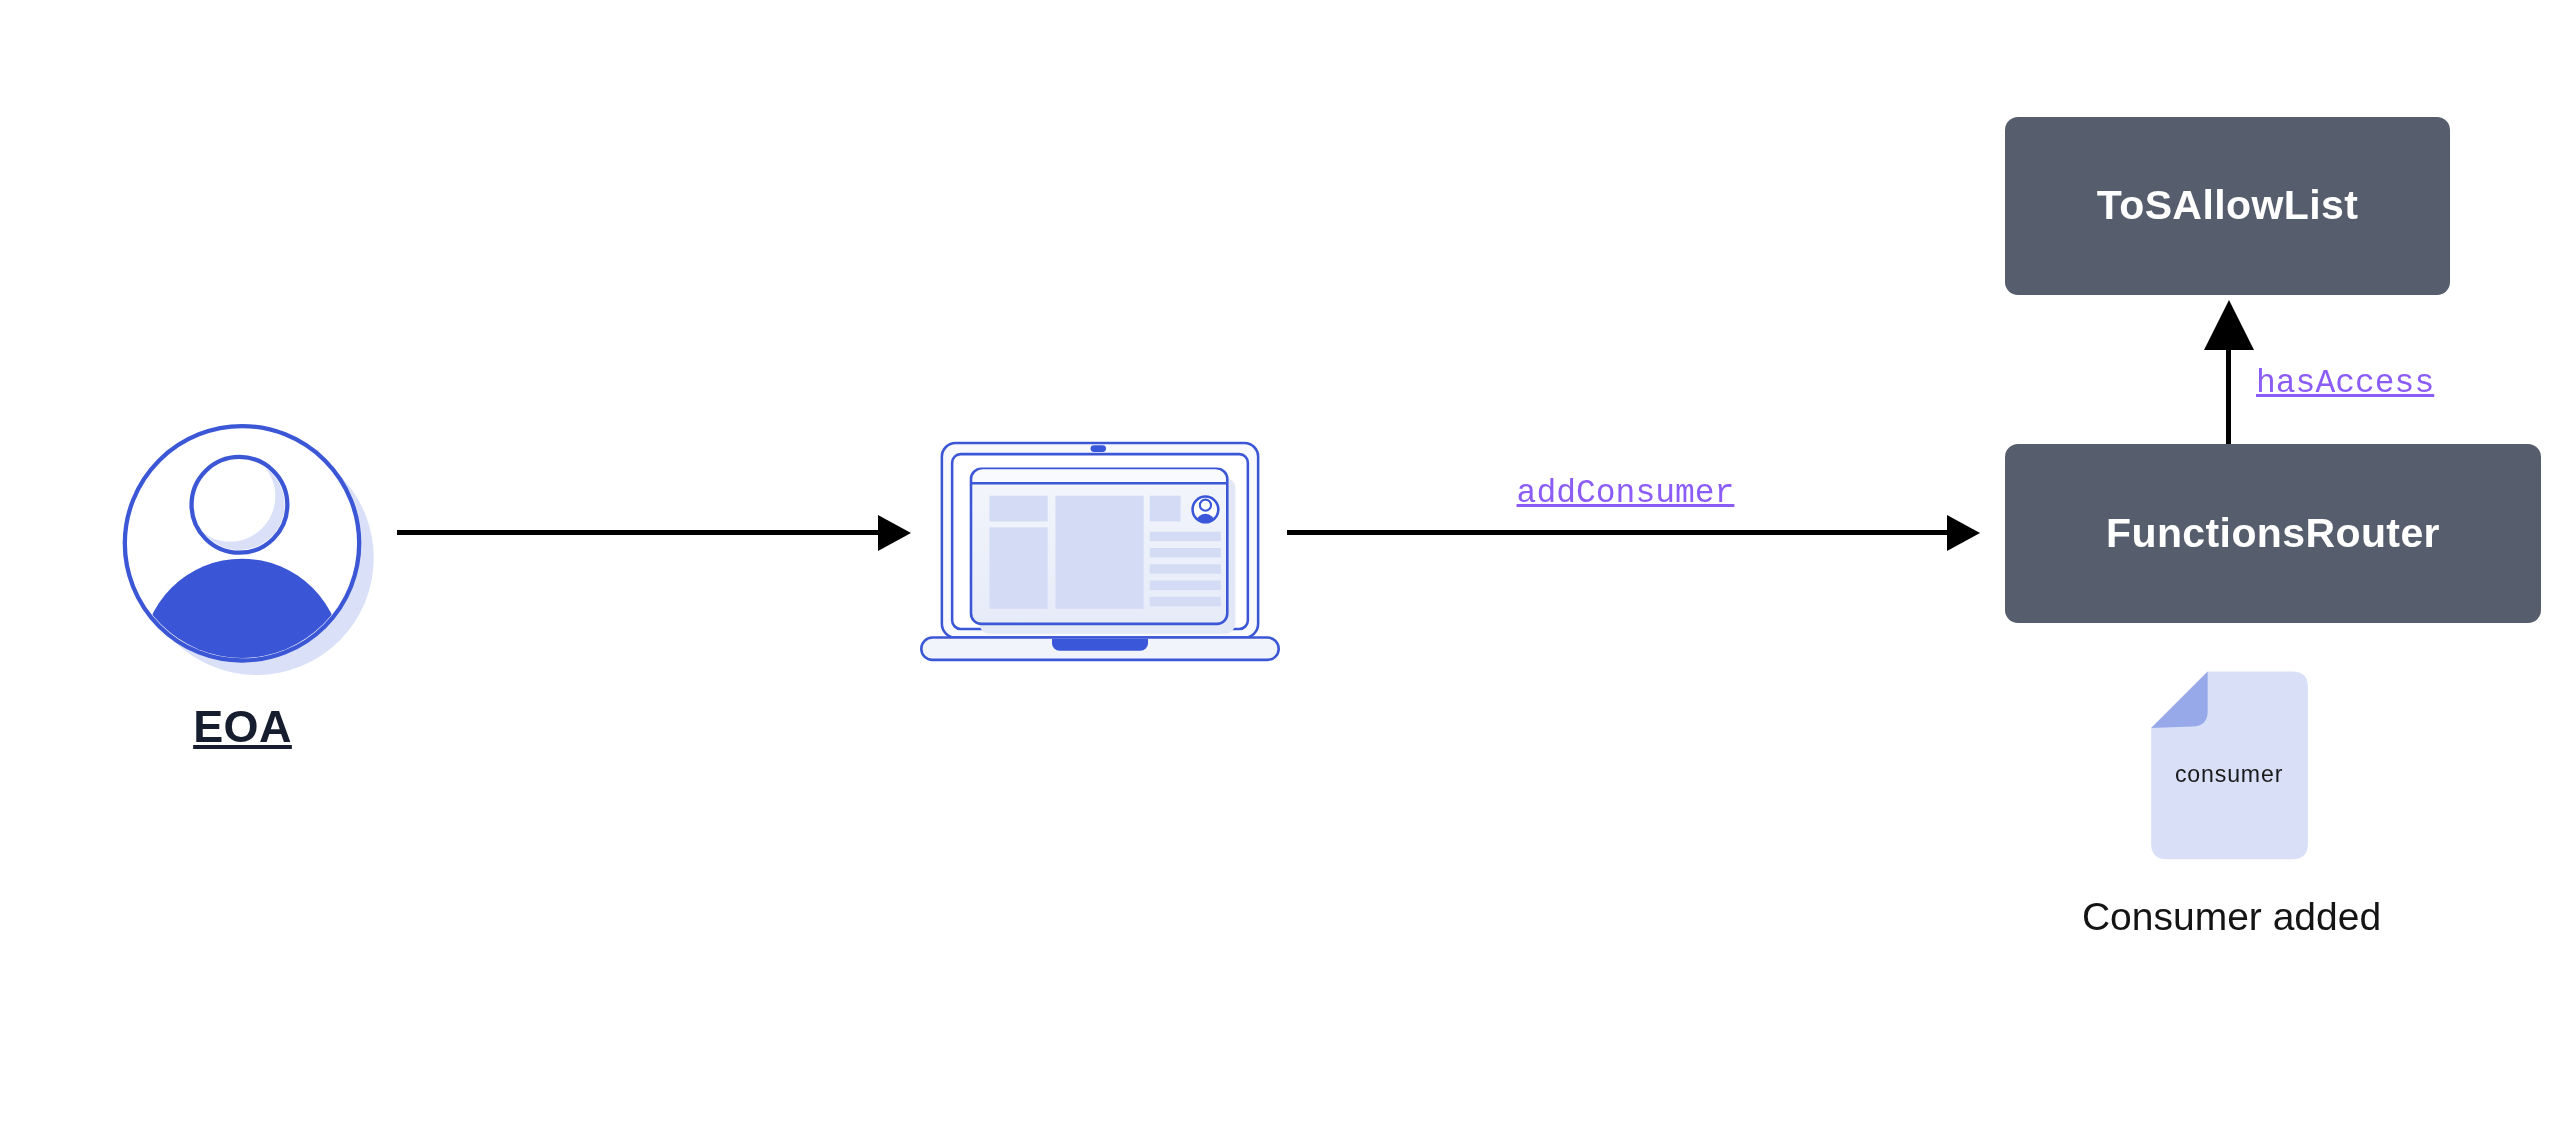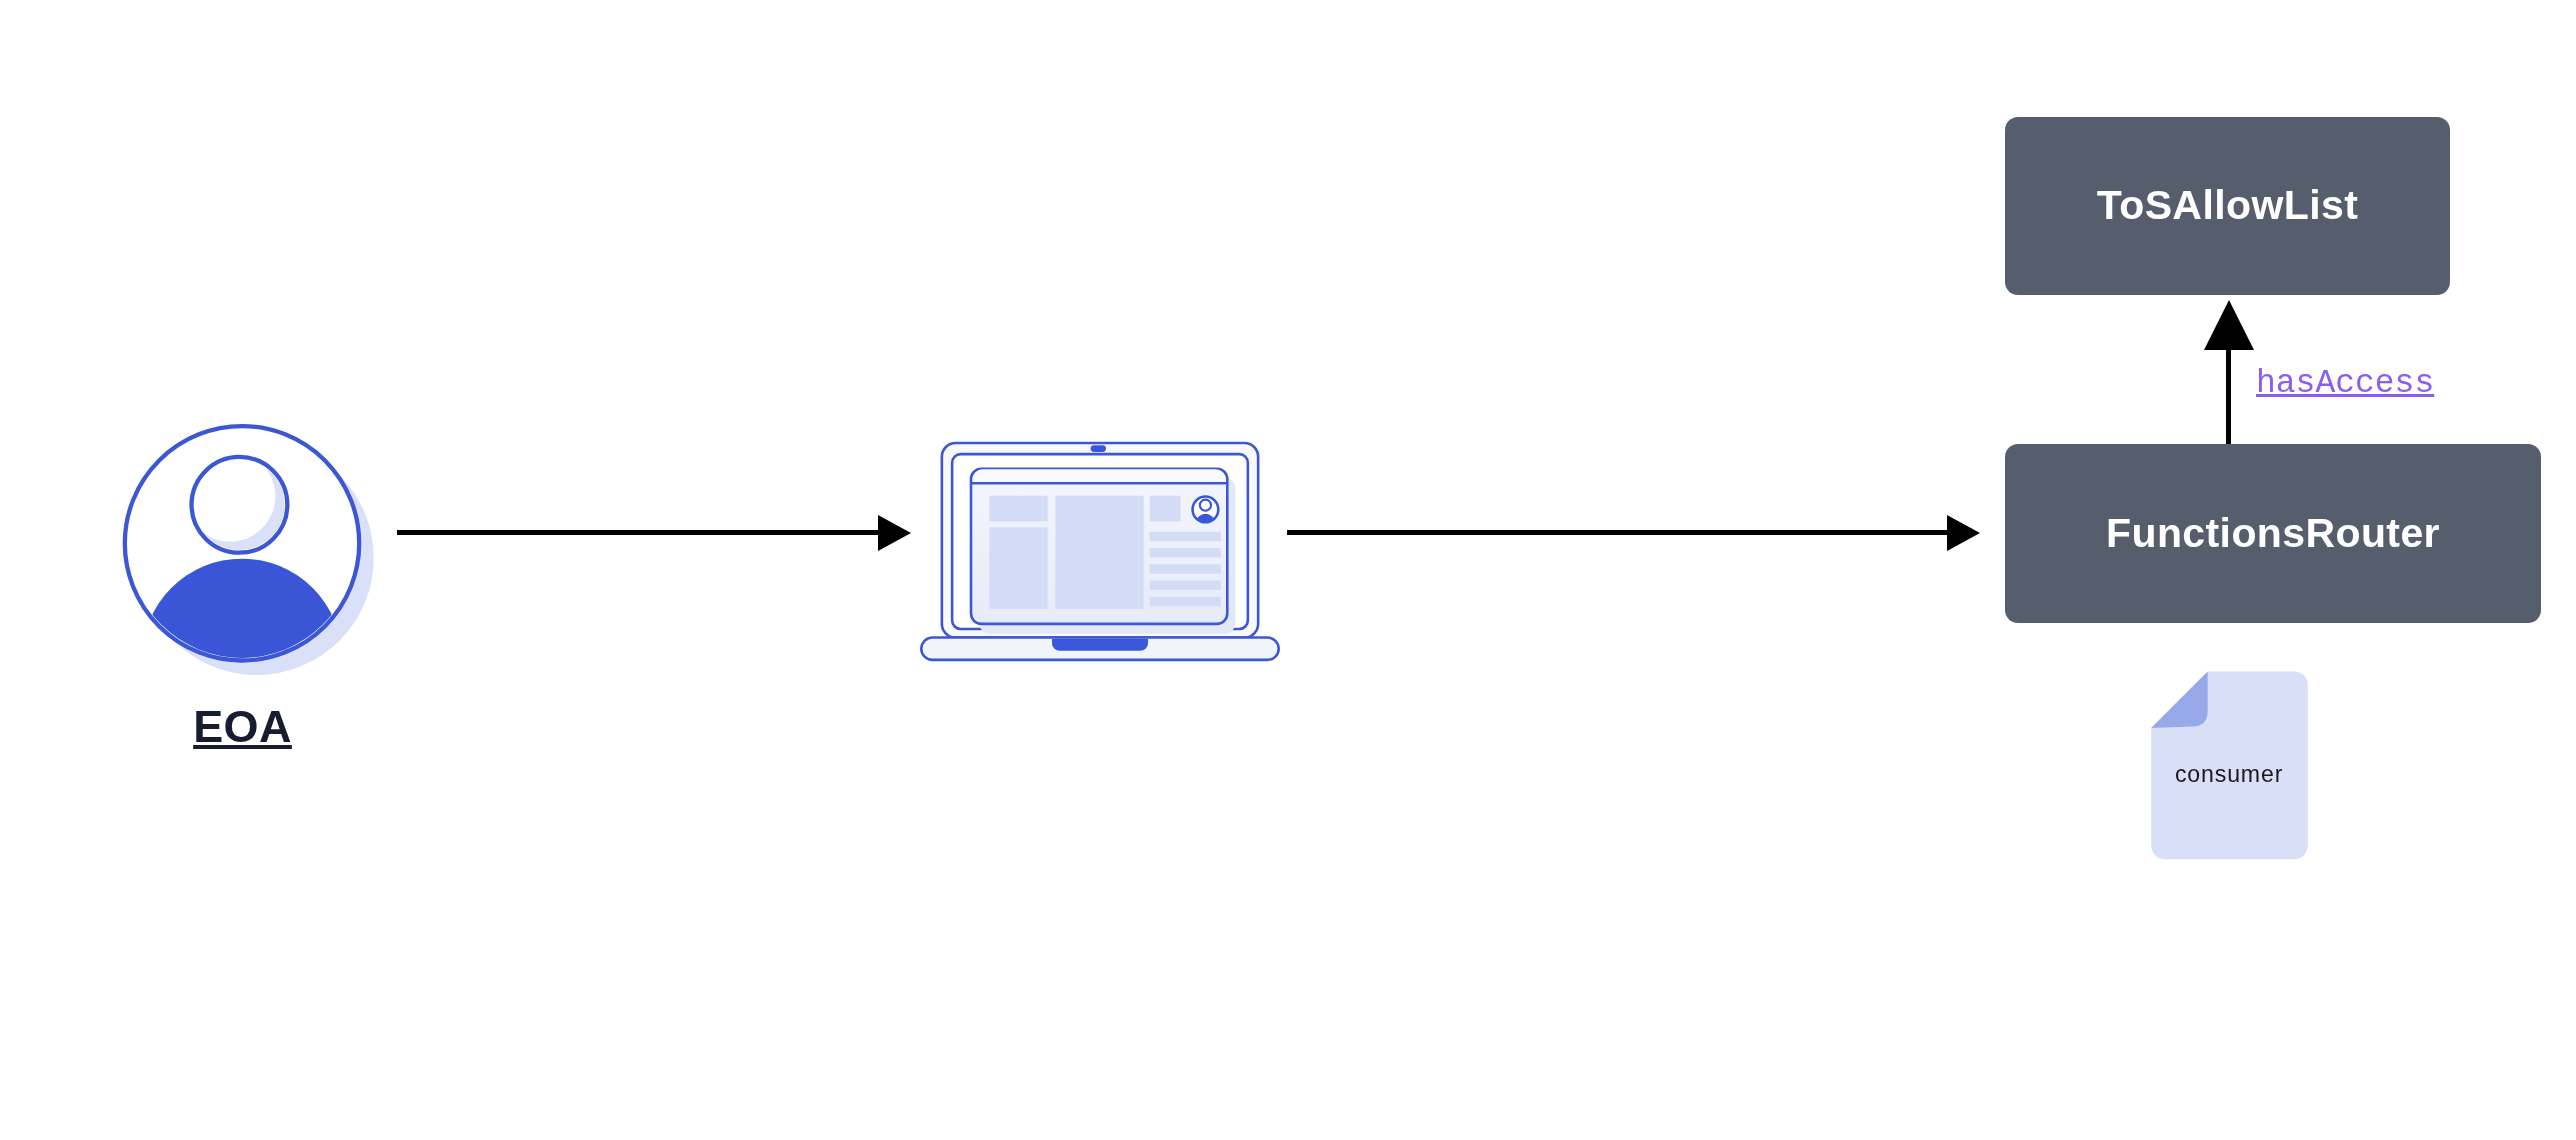--- a/index.html
+++ b/index.html
@@ -130,33 +130,35 @@
       <circle cx="333" cy="105" r="11" fill="#3B57D9" clip-path="url(#miniAvClip)"></circle>
       <circle cx="333" cy="84" r="6.5" fill="#FFFFFF" stroke="#3B57D9" stroke-width="2.5"></circle>
     </g>
 
     <rect x="1.5" y="238.5" width="417" height="26" rx="13" fill="#F1F4FB" stroke="#3C57D6" stroke-width="3"></rect>
     <path d="M154,240 h112 v5 a9,9 0 0 1 -9,9 h-94 a9,9 0 0 1 -9,-9 z" fill="#3B57D9"></path>
   </svg>
 
   <div class="edge-line-h" style="left:1287px;top:530px;width:660px"></div>
   <div class="arrowhead-right" style="left:1947px;top:515px"></div>
+  <div class="mono-label centered" style="left:1454px;top:473px;width:343px">addConsumer</div>
 
   <div class="contract-box" style="left:2005px;top:444px;width:536px;height:179px">
     <span>FunctionsRouter</span>
   </div>
 
   <div class="edge-line-v" style="left:2226px;top:347px;height:97px"></div>
   <div class="arrowhead-up" style="left:2204px;top:300px"></div>
   <div class="mono-label" style="left:2256px;top:363px">hasAccess</div>
 
   <div class="contract-box" style="left:2005px;top:117px;width:445px;height:178px">
     <span>ToSAllowList</span>
   </div>
 
   <svg class="abs" style="left:2146px;top:668px" width="167" height="199" viewBox="0 0 195 232">
     <path d="M72,4 H171 Q189,4 189,22 V205 Q189,223 171,223 H24 Q6,223 6,205 V70 Z" fill="#D8DFF7"></path>
     <path d="M72,4 L72,50 Q72,68 54,68 L6,70 Z" fill="#98A9E9"></path>
     <text x="97" y="133" text-anchor="middle" font-size="27" letter-spacing="1" fill="#1A1A1A" font-family="&quot;Liberation Sans&quot;,sans-serif">consumer</text>
   </svg>
+  <div class="caption" style="left:2060px;top:894px;width:343px">Consumer added</div>
 
 </div>
 
 
 </body></html>

